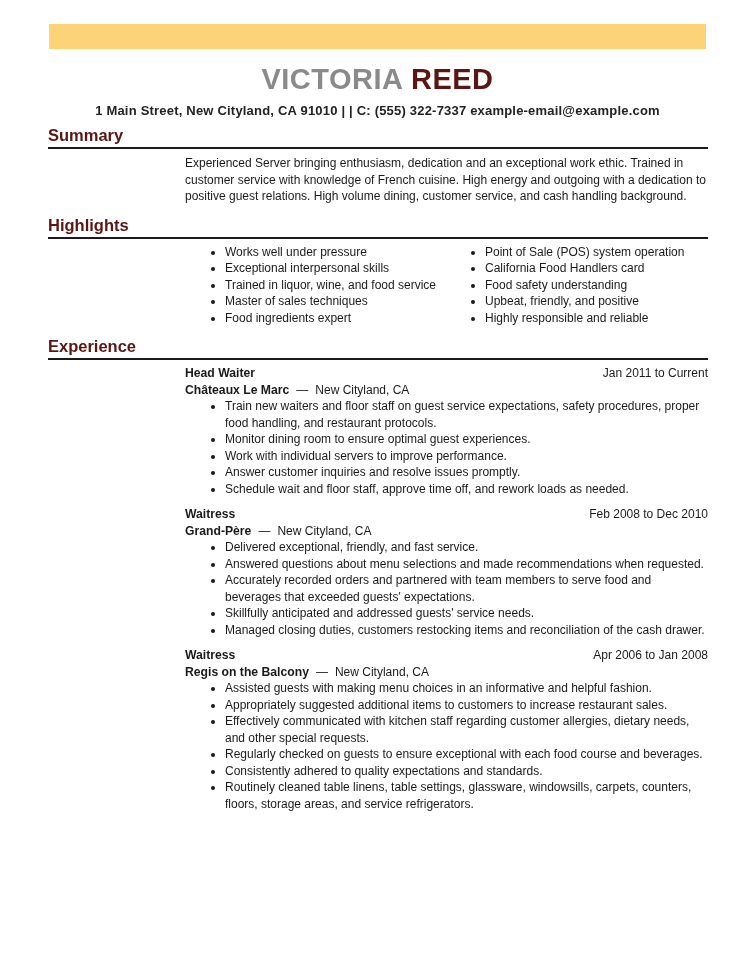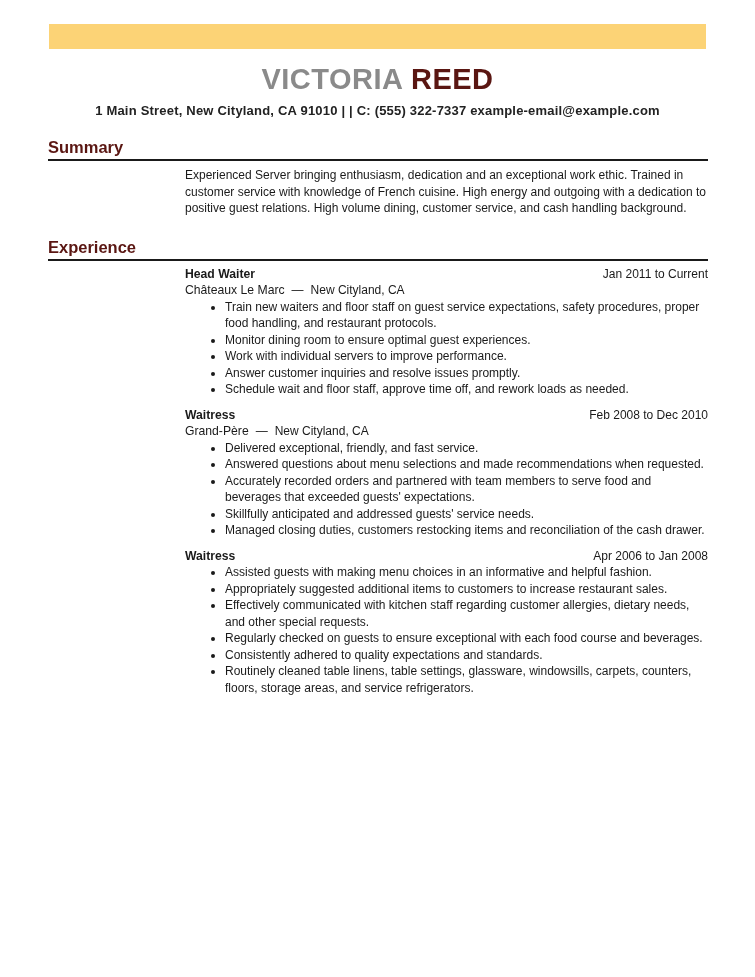--- a/index.html
+++ b/index.html
@@ -39,21 +39,21 @@
   .resume-name .first { color: var(--name-first); }
   .resume-name .last  { color: var(--name-last); }
   .contact-line {
     margin-top: 7px;
     font-size: 13px;
     font-weight: bold;
     color: #222;
     letter-spacing: 0.2px;
   }
   .section { margin: 0 47px 0 48px; }
-  .section-summary   { margin-top: 19px; }
+  .section-summary   { margin-top: 7px; }
   .section-highlights{ margin-top: 10px; }
   .section-experience{ margin-top: 10px; }
   .section-title {
     color: var(--heading);
     font-size: 16.5px;
     font-weight: bold;
     line-height: 20px;
     padding-bottom: 2px;
     border-bottom: 2px solid var(--rule);
   }
@@ -66,21 +66,21 @@
   .highlights-cols { display: flex; margin-top: 5px; }
   .highlights-cols ul { list-style: disc; }
   .hl-left  { width: 260px; padding-left: 40px; }
   .hl-right { flex: 1; padding-left: 40px; }
   .job { margin-top: 5px; }
   .job + .job { margin-top: 9px; }
   .job-header { display: flex; justify-content: space-between; }
   .job-title { font-weight: bold; font-size: 12.2px; }
   .job-dates { font-size: 12px; }
   .job-company-line { }
-  .company-name { font-weight: normal; font-size: 12.2px; }
+  .company-name { font-weight: bold; font-size: 12.2px; }
   .company-sep { margin: 0 7px; }
   .job-bullets { list-style: disc; padding-left: 40px; }
 </style>
 </head>
 <body>
 
 <div class="page">
 
   <div class="top-bar"></div>
 
@@ -90,21 +90,36 @@
   </div>
 
   <section class="section section-summary">
     <h2 class="section-title">Summary</h2>
     <div class="section-body">
       <p class="summary-text">Experienced Server bringing enthusiasm, dedication and an exceptional work ethic. Trained in customer service with knowledge of French cuisine. High energy and outgoing with a dedication to positive guest relations. High volume dining, customer service, and cash handling background.</p>
     </div>
   </section>
 
   <section class="section section-highlights">
+    <h2 class="section-title">Highlights</h2>
     <div class="section-body highlights-cols">
+      <ul class="hl-left">
+        <li>Works well under pressure</li>
+        <li>Exceptional interpersonal skills</li>
+        <li>Trained in liquor, wine, and food service</li>
+        <li>Master of sales techniques</li>
+        <li>Food ingredients expert</li>
+      </ul>
+      <ul class="hl-right">
+        <li>Point of Sale (POS) system operation</li>
+        <li>California Food Handlers card</li>
+        <li>Food safety understanding</li>
+        <li>Upbeat, friendly, and positive</li>
+        <li>Highly responsible and reliable</li>
+      </ul>
     </div>
   </section>
 
   <section class="section section-experience">
     <h2 class="section-title">Experience</h2>
     <div class="section-body">
 
       <div class="job">
         <div class="job-header">
           <span class="job-title">Head Waiter</span>
@@ -137,20 +152,23 @@
           <li>Skillfully anticipated and addressed guests' service needs.</li>
           <li>Managed closing duties, customers restocking items and reconciliation of the cash drawer.</li>
         </ul>
       </div>
 
       <div class="job">
         <div class="job-header">
           <span class="job-title">Waitress</span>
           <span class="job-dates">Apr 2006 to Jan 2008</span>
         </div>
+        <div class="job-company-line">
+          <span class="company-name">Regis on the Balcony</span><span class="company-sep">—</span><span class="company-location">New Cityland, CA</span>
+        </div>
         <ul class="job-bullets">
           <li>Assisted guests with making menu choices in an informative and helpful fashion.</li>
           <li>Appropriately suggested additional items to customers to increase restaurant sales.</li>
           <li>Effectively communicated with kitchen staff regarding customer allergies, dietary needs, and other special requests.</li>
           <li>Regularly checked on guests to ensure exceptional with each food course and beverages.</li>
           <li>Consistently adhered to quality expectations and standards.</li>
           <li>Routinely cleaned table linens, table settings, glassware, windowsills, carpets, counters, floors, storage areas, and service refrigerators.</li>
         </ul>
       </div>
 

